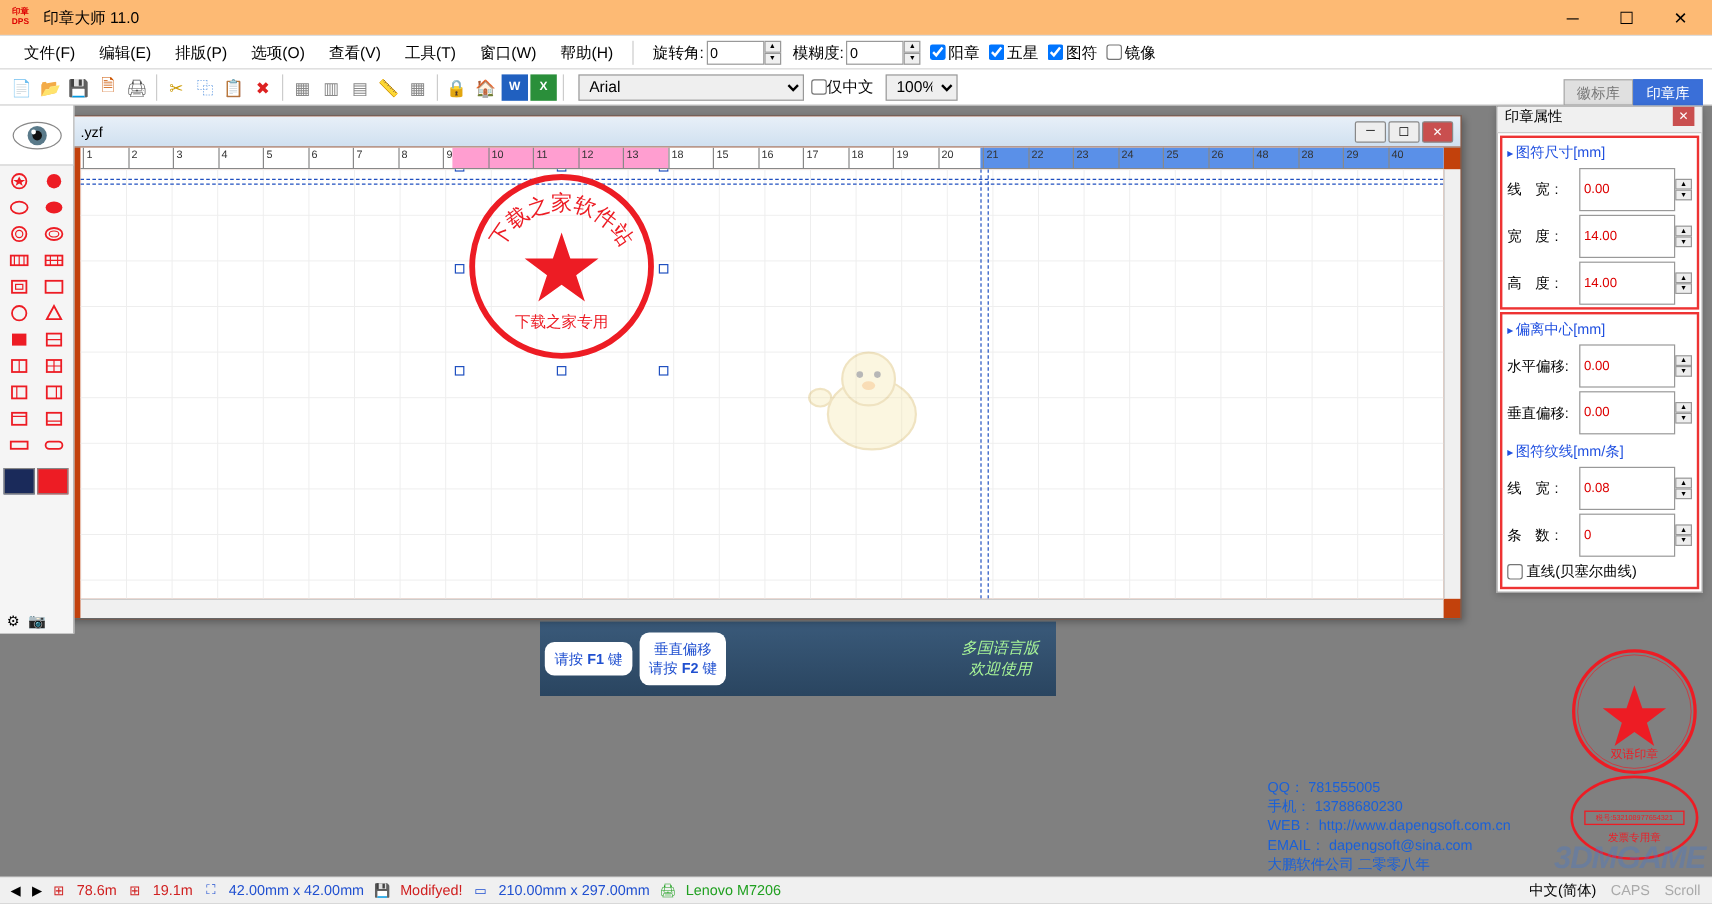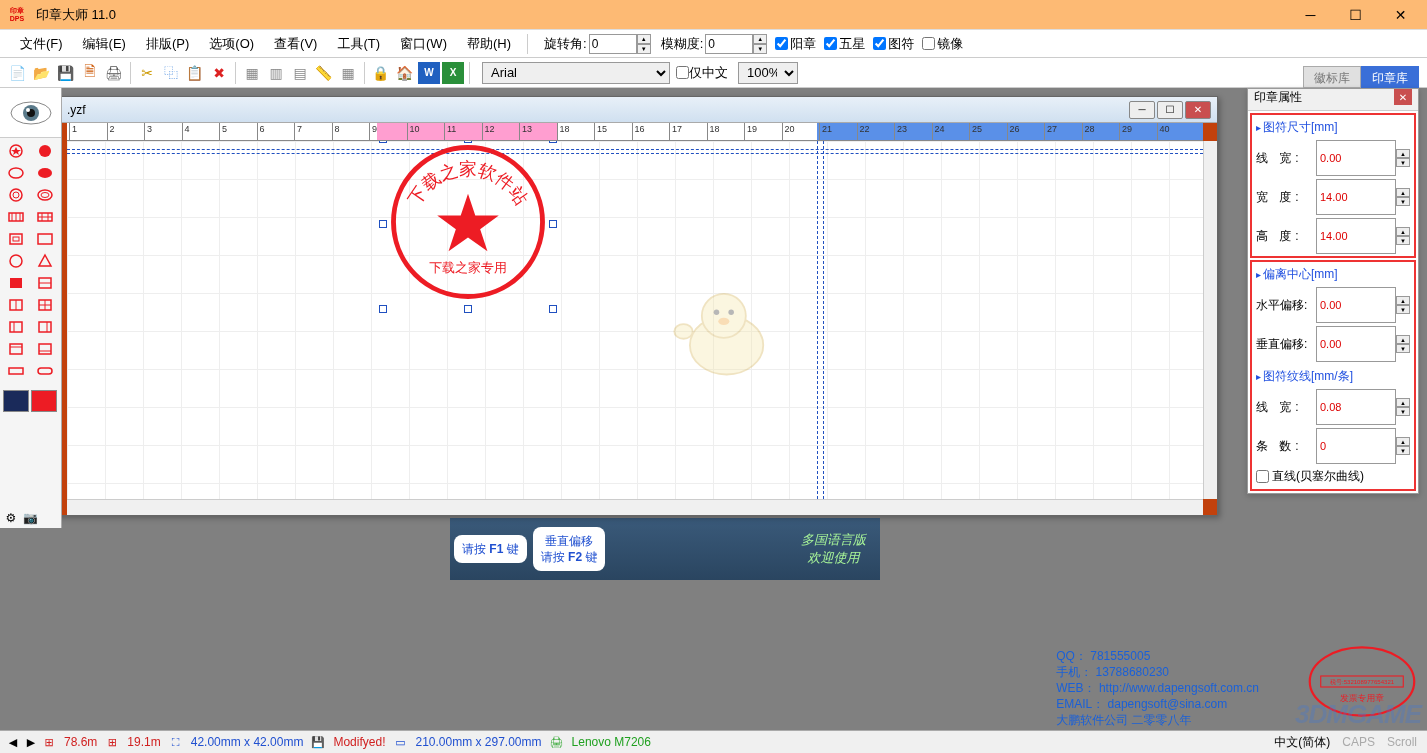--- a/index.html
+++ b/index.html
@@ -341,21 +341,21 @@
         <div class="ticklbl" style="left: 792.5px;">22</div>
         <div class="tick" style="left: 827px;"></div>
         <div class="ticklbl" style="left: 830px;">23</div>
         <div class="tick" style="left: 864.5px;"></div>
         <div class="ticklbl" style="left: 867.5px;">24</div>
         <div class="tick" style="left: 902px;"></div>
         <div class="ticklbl" style="left: 905px;">25</div>
         <div class="tick" style="left: 939.5px;"></div>
         <div class="ticklbl" style="left: 942.5px;">26</div>
         <div class="tick" style="left: 977px;"></div>
-        <div class="ticklbl" style="left: 980px;">27</div>
+        <div class="ticklbl" style="left: 980px;">48</div>
         <div class="tick" style="left: 1014.5px;"></div>
         <div class="ticklbl" style="left: 1017.5px;">28</div>
         <div class="tick" style="left: 1052px;"></div>
         <div class="ticklbl" style="left: 1055px;">29</div>
         <div class="tick" style="left: 1089.5px;"></div>
         <div class="ticklbl" style="left: 1092.5px;">40</div>
       </div>
     <div class="canvas">
       <div class="grid"></div>
       <div class="guide-h" style="top:8px"></div>
@@ -560,20 +560,28 @@
   </div>
 
   <div class="contact">
     <div>QQ： 781555005</div>
     <div>手机： 13788680230</div>
     <div>WEB： http://www.dapengsoft.com.cn</div>
     <div>EMAIL： dapengsoft@sina.com</div>
     <div>大鹏软件公司  二零零八年</div>
   </div>
 
+  <div class="stamp-preview" style="top:450px">
+    <svg viewBox="0 0 200 200">
+        <circle cx="100" cy="100" r="92" fill="none" stroke="#ed1c24" stroke-width="5"></circle>
+        <circle cx="100" cy="100" r="86" fill="none" stroke="#ed1c24" stroke-width="1"></circle>
+        <polygon points="100,60 112,95 148,95 119,117 130,152 100,131 70,152 81,117 52,95 88,95" fill="#ed1c24"></polygon>
+        <text x="100" y="170" fill="#ed1c24" font-size="18" text-anchor="middle">双语印章</text>
+      </svg>
+  </div>
   <div class="stamp-preview" style="top:555px;height:80px">
     <svg viewBox="0 0 200 140">
         <ellipse cx="100" cy="70" rx="95" ry="62" fill="none" stroke="#ed1c24" stroke-width="4"></ellipse>
         <rect x="25" y="60" width="150" height="20" fill="none" stroke="#ed1c24" stroke-width="2"></rect>
         <text x="100" y="74" fill="#ed1c24" font-size="11" text-anchor="middle">税号:532108977654321</text>
         <text x="100" y="105" fill="#ed1c24" font-size="16" text-anchor="middle">发票专用章</text>
       </svg>
   </div>
 
   <div class="wm">3DMGAME</div>

